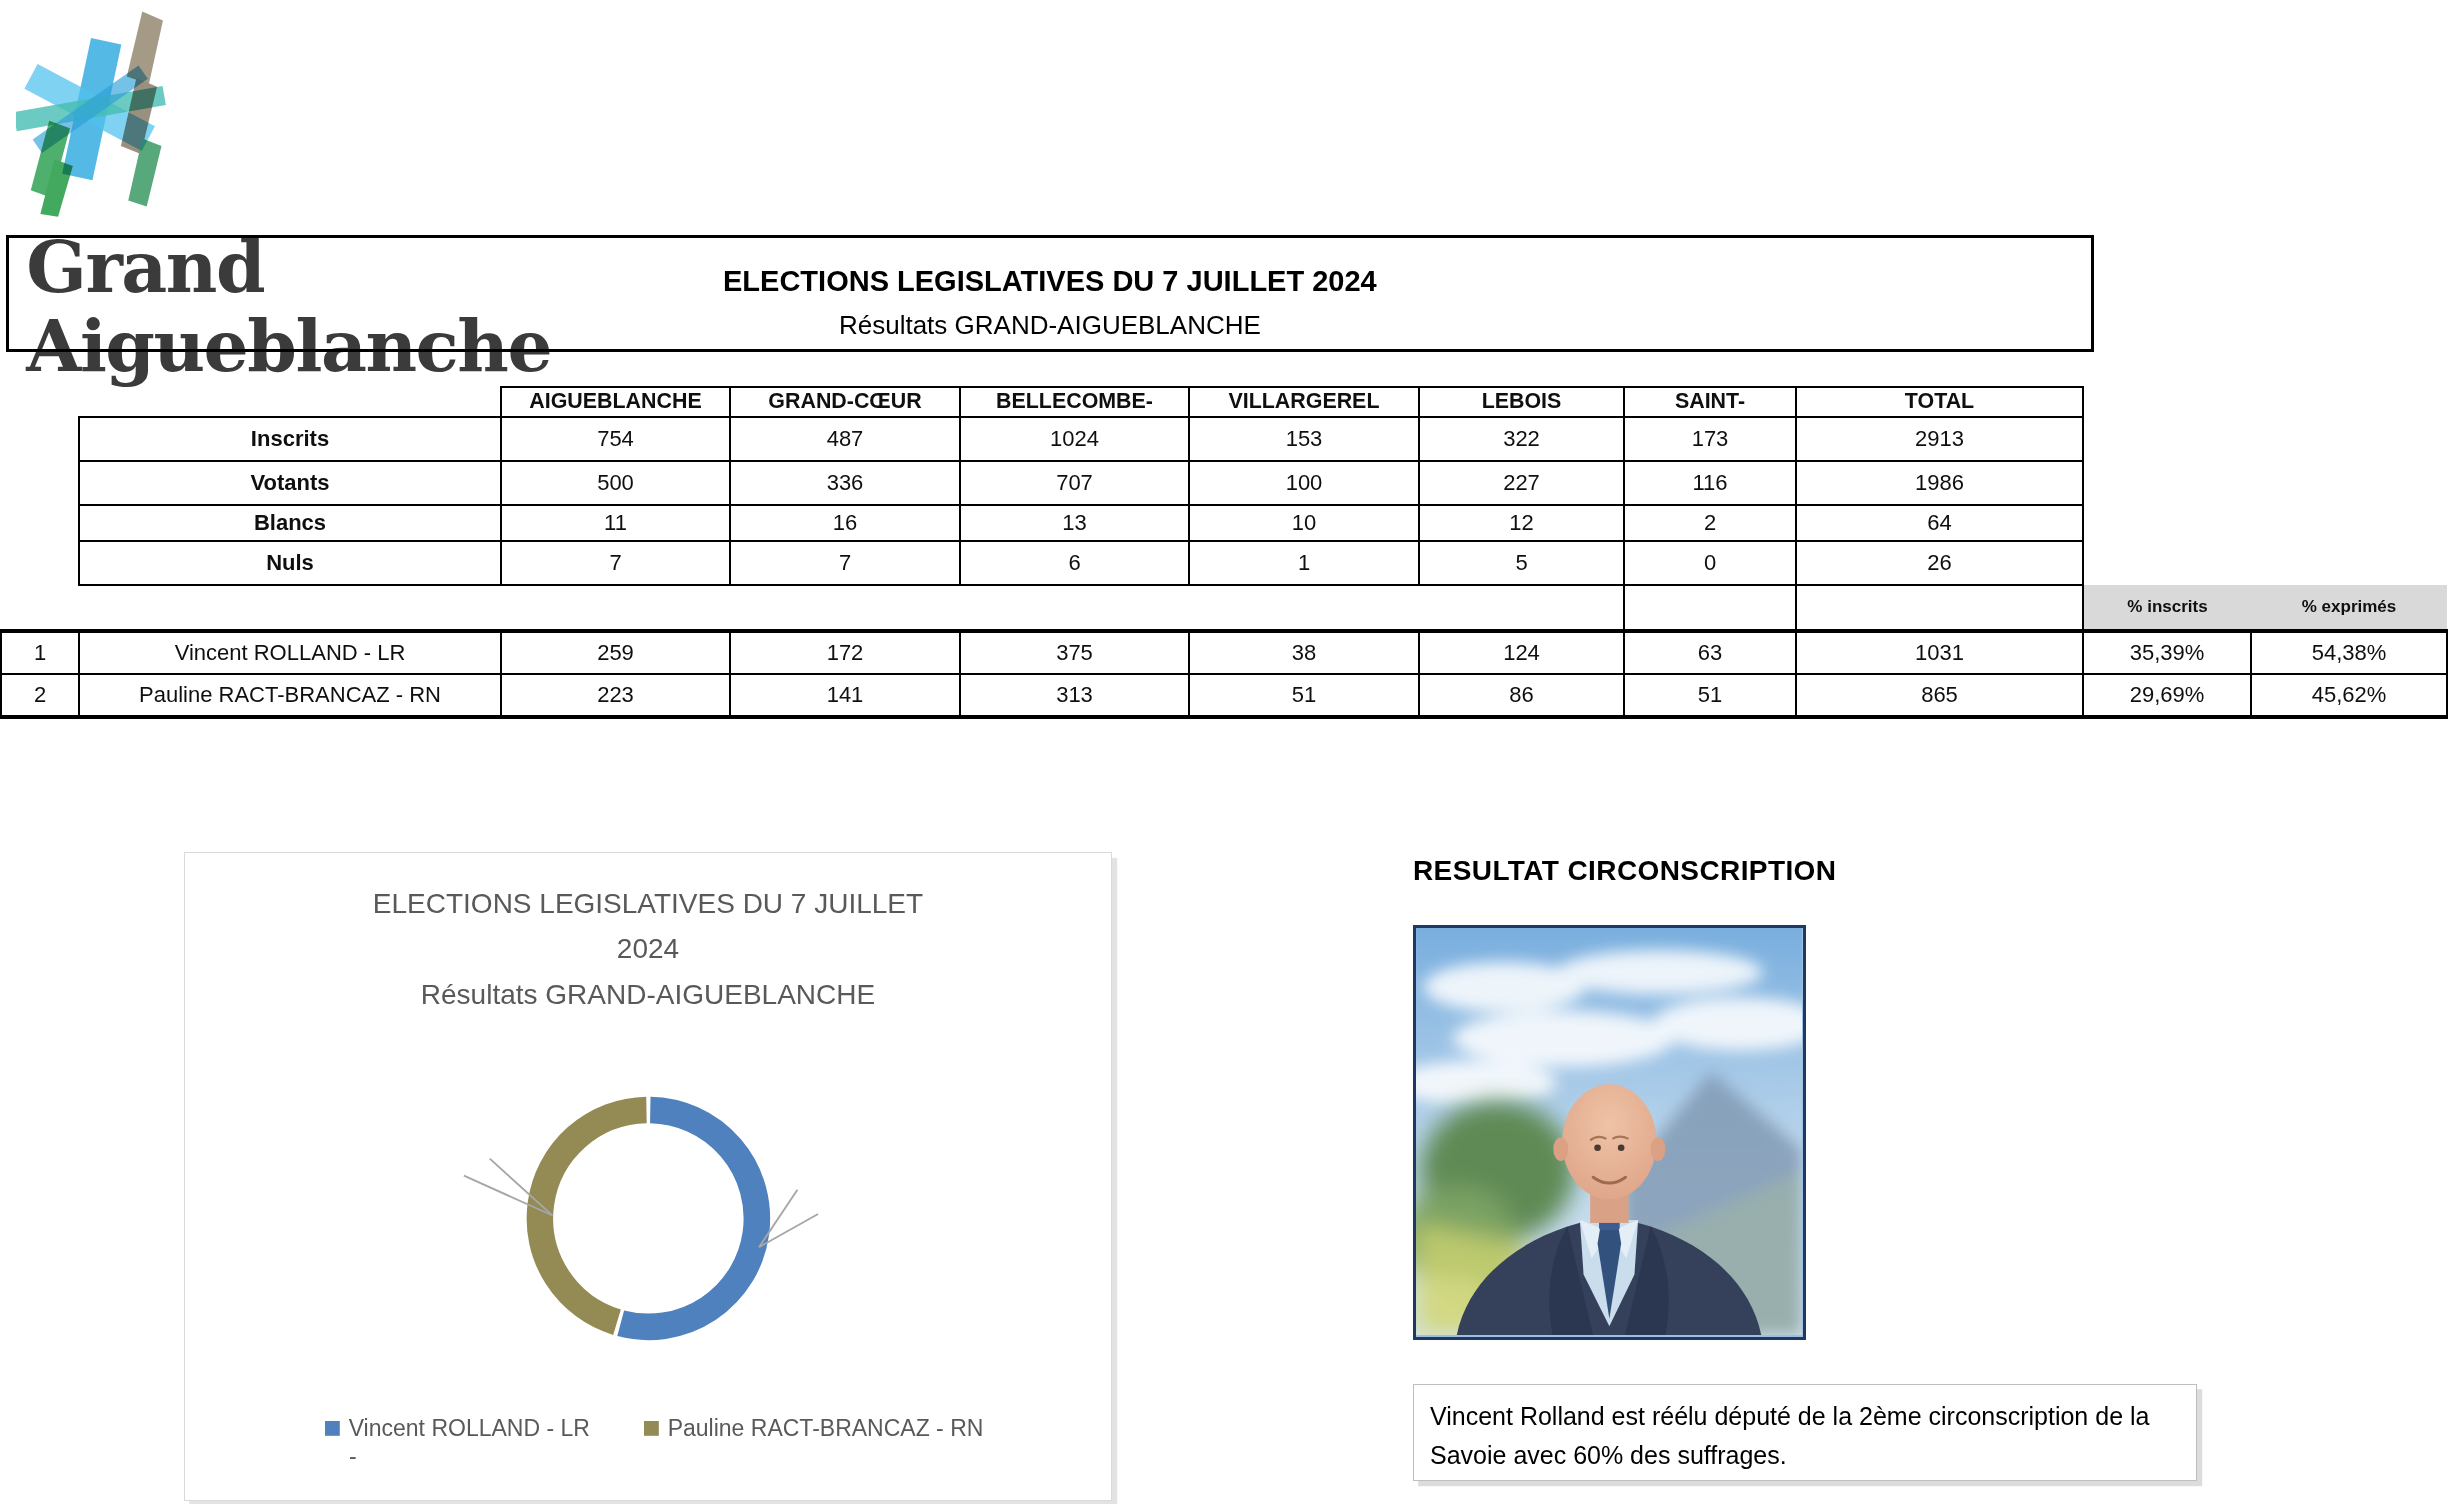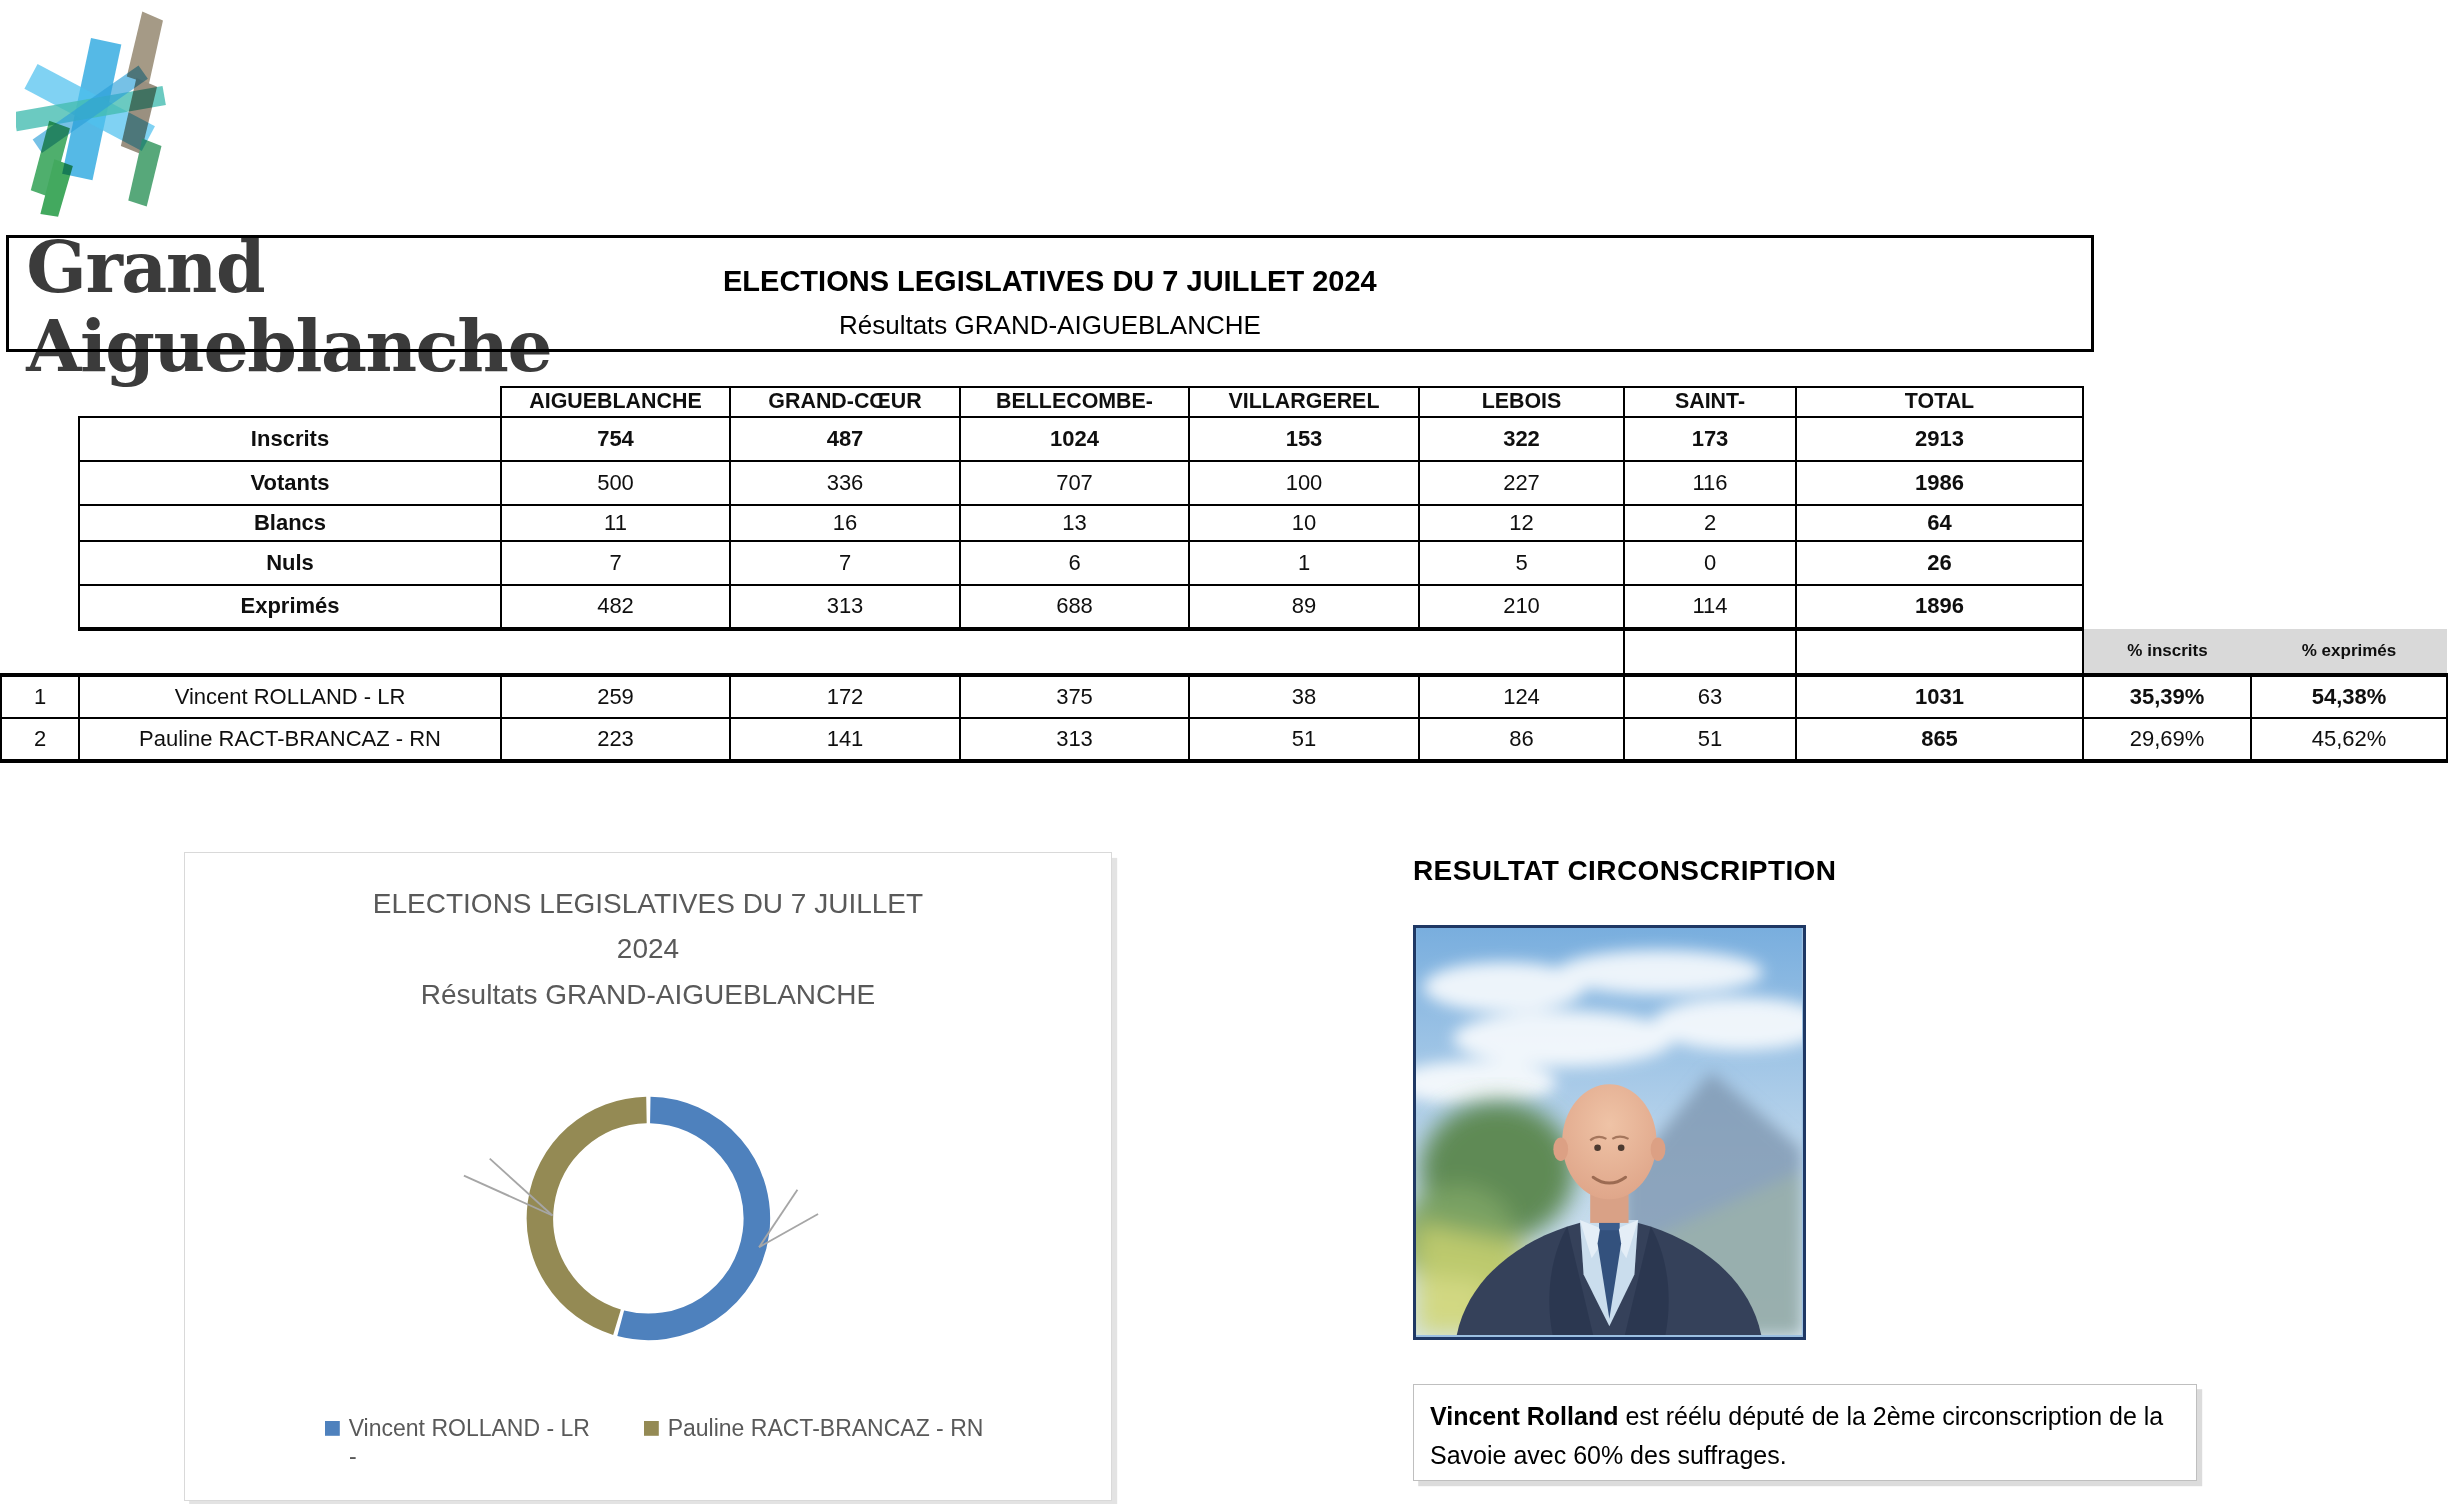--- a/index.html
+++ b/index.html
@@ -20,21 +20,21 @@
 
   
   table.results{position:absolute;left:0;top:386px;width:2447px;border-collapse:collapse;
                 table-layout:fixed;font-size:22px;color:#0f0f0f;}
   table.results td{padding:0;text-align:center;vertical-align:middle;white-space:nowrap;overflow:hidden;}
   td.b{border:2.2px solid #000;}
   td.nb{border:none;background:transparent;}
   td.hd{border:2.2px solid #000;font-weight:700;font-size:21.4px;}
   td.lbl{text-align:left;padding-left:7.4px;font-weight:700;}
   td.name{text-align:left;padding-left:7.4px;}
-  .bold{font-weight:700;}
+  .bold{font-weight:400;}
   td.gray{background:#d9d9d9;font-weight:700;font-size:17px;}
   tr.botthick td.b, tr.botthick td.hd, tr.botthick td.gray{border-bottom-width:4.4px;}
   tr.topthick td.b{border-top-width:4.4px;}
 
   
   .chart-box{position:absolute;left:184px;top:852px;width:928px;height:649px;background:#fff;
              border:1.5px solid #d9d9d9;box-sizing:border-box;box-shadow:5.2px 5.9px 0 #e3e3e3;}
   .chart-title{position:absolute;left:0;top:28px;width:100%;text-align:center;color:#595959;
                font-size:28px;line-height:1.62;}
   .donut-svg{position:absolute;left:0;top:0;width:926px;height:646px;}
@@ -173,33 +173,20 @@
       <td class="b">7</td>
       <td class="b">6</td>
       <td class="b">1</td>
       <td class="b">5</td>
       <td class="b">0</td>
       <td class="b bold">26</td>
       <td class="nb"></td>
       <td class="nb"></td>
     </tr>
 
-    <tr style="height:44px" class="botthick">
-      <td class="nb"></td>
-      <td class="b lbl">Exprimés</td>
-      <td class="b">482</td>
-      <td class="b">313</td>
-      <td class="b">688</td>
-      <td class="b">89</td>
-      <td class="b">210</td>
-      <td class="b">114</td>
-      <td class="b bold">1896</td>
-      <td class="nb"></td>
-      <td class="nb"></td>
-    </tr>
 
     <tr style="height:46px">
       <td class="nb"></td>
       <td class="nb"></td>
       <td class="nb"></td>
       <td class="nb"></td>
       <td class="nb"></td>
       <td class="nb"></td>
       <td class="nb"></td>
       <td class="b"></td>

